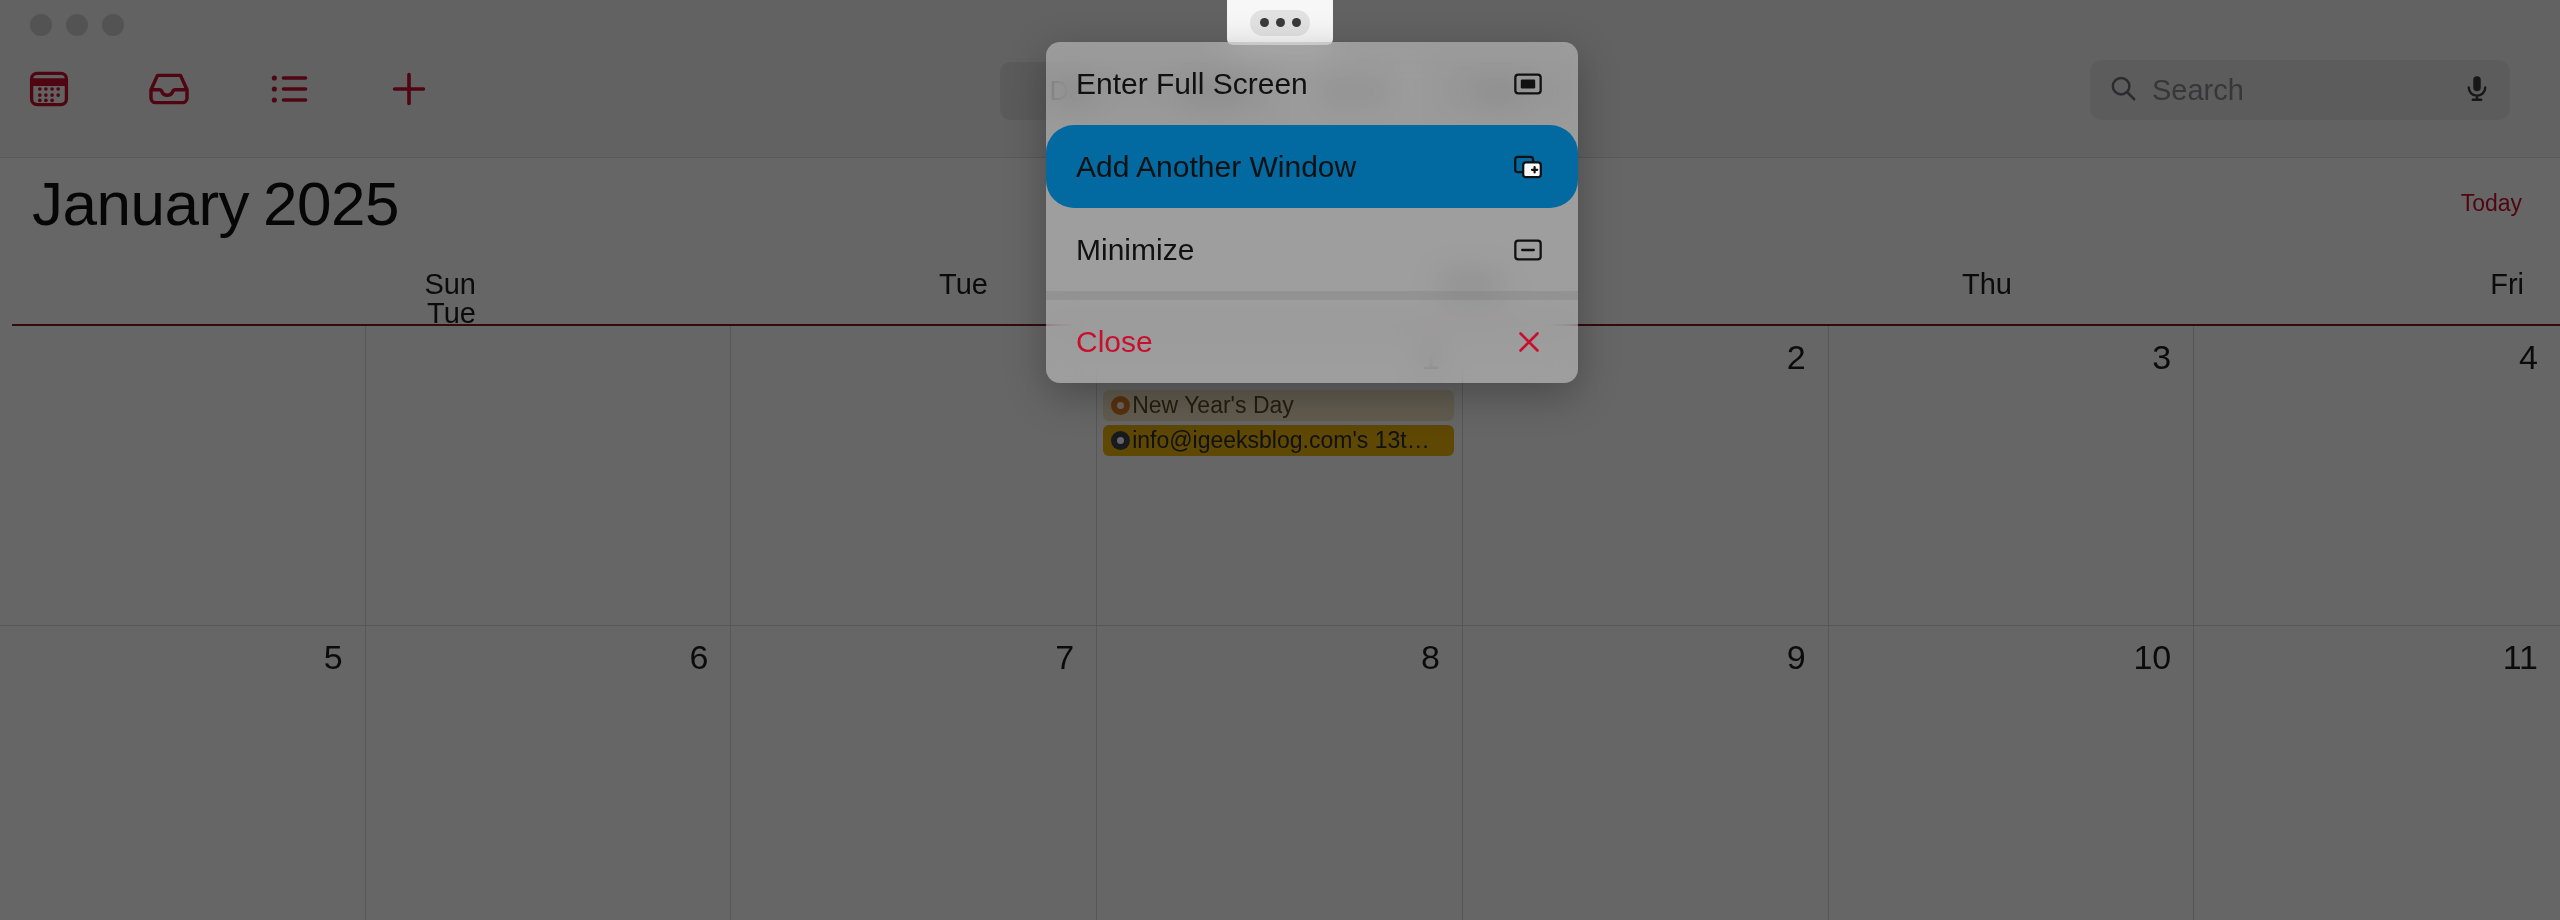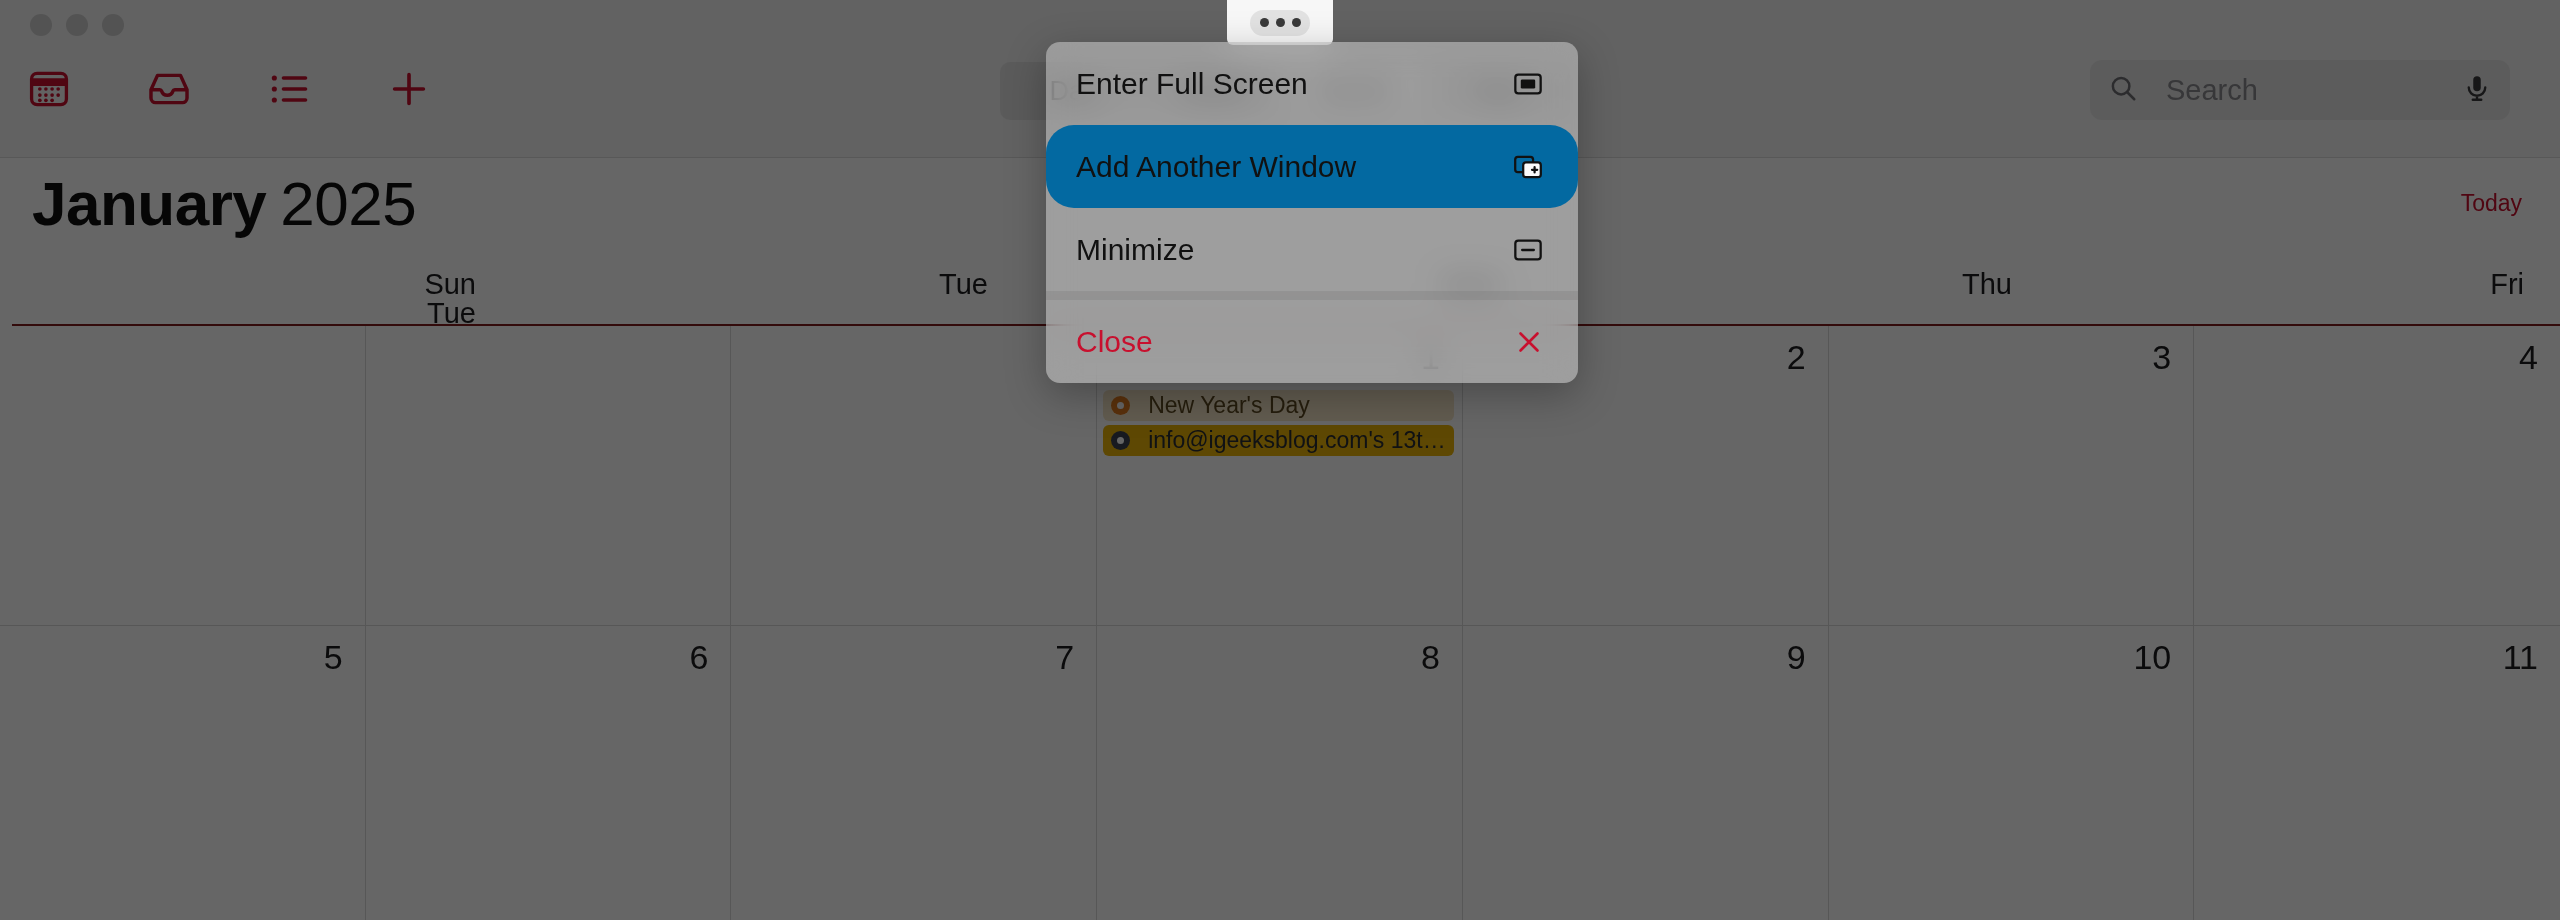--- a/index.html
+++ b/index.html
@@ -87,21 +87,21 @@
   
   #search-field {
     position: absolute;
     right: 50px; top: 60px;
     width: 420px; height: 60px;
     background: #e6e6e6;
     border-radius: 12px;
     display: flex;
     align-items: center;
     padding: 0 18px;
-    gap: 28px;
+    gap: 14px;
   }
   #search-field .sf-text {
     flex: 1;
     font-size: 29px;
     color: #8a8a8e;
   }
 
   
   #month-header {
     position: absolute;
@@ -110,21 +110,21 @@
     background: #ffffff;
   }
   #month-title {
     position: absolute;
     left: 32px; top: 10px;
     font-size: 62px;
     letter-spacing: -0.5px;
     color: #111111;
     white-space: nowrap;
   }
-  #month-title .mname { font-weight: 700; }
+  #month-title .mname { font-weight: 400; }
   #month-title .myear { font-weight: 400; margin-left: 14px; }
 
   #today-button {
     position: absolute;
     right: 38px; top: 32px;
     font-size: 23px;
     color: #c8102e;
   }
 
   
@@ -176,21 +176,21 @@
   .daycell .events {
     margin-top: 16px;
     padding: 0 8px 0 6px;
     display: flex;
     flex-direction: column;
     gap: 4px;
   }
   .evt {
     display: flex;
     align-items: center;
-    gap: 18px;
+    gap: 2px;
     height: 31px;
     border-radius: 6px;
     padding: 0 8px;
     font-size: 23px;
     white-space: nowrap;
     overflow: hidden;
   }
   .evt .dot {
     width: 19px; height: 19px;
     border-radius: 50%;

